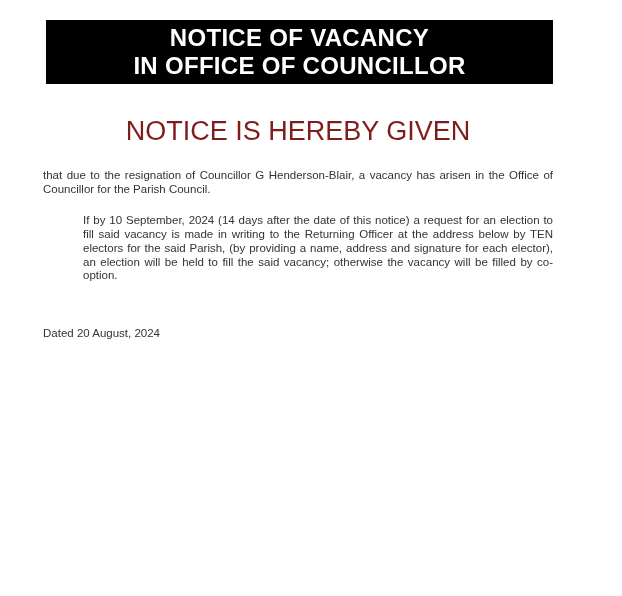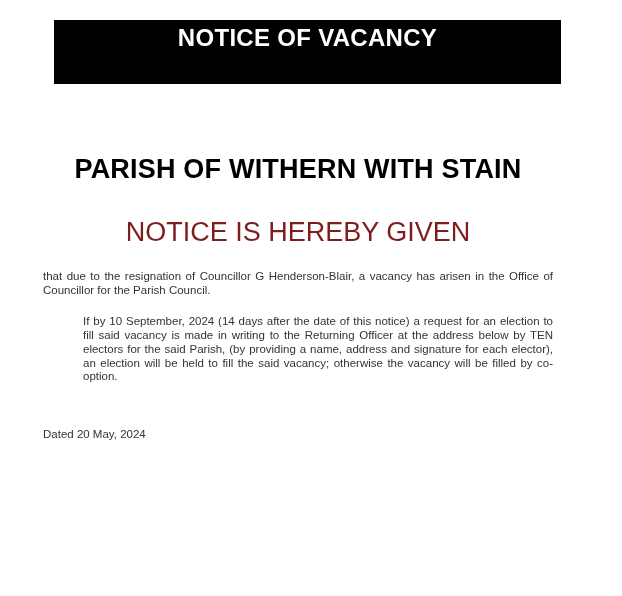--- a/index.html
+++ b/index.html
@@ -14,21 +14,21 @@
     background: #ffffff;
     font-family: "Liberation Sans", sans-serif;
     overflow: hidden;
   }
   .content-column {
     margin-left: 43px;
     width: 510px;
   }
   .banner {
     box-sizing: border-box;
-    margin-left: 11px;
+    margin-left: 3px;
     margin-top: 20px;
     width: 507px;
     height: 64px;
     padding-top: 4px;
     background: #000000;
     color: #ffffff;
     text-align: center;
     font-weight: bold;
     font-size: 24px;
     line-height: 28px;
@@ -74,27 +74,27 @@
   .sig-line { display: block; }
 </style>
 </head>
 <body>
 
 <div class="page">
   <div class="content-column">
 
     <div class="banner">
       <div>NOTICE OF VACANCY</div>
+      <div>IN OFFICE OF COUNCILLOR</div>
     </div>
 
-    <div class="heading-parish">PARISH OF WITHERN WITH STAIN</div>
 
     <div class="heading-notice">NOTICE IS HEREBY GIVEN</div>
 
     <p class="para para-1">that due to the resignation of Councillor G Henderson-Blair, a vacancy has arisen in the Office of Councillor for the Parish Council.</p>
 
     <p class="para para-2">If by 10 September, 2024 (14 days after the date of this notice) a request for an election to fill said vacancy is made in writing to the Returning Officer at the address below by TEN electors for the said Parish, (by providing a name, address and signature for each elector), an election will be held to fill the said vacancy; otherwise the vacancy will be filled by co-option.</p>
 
-    <div class="dated-line">Dated 20 May, 2024</div>
+    <div class="dated-line">Dated 20 August, 2024</div>
 
 
   </div>
 </div>
 
 </body></html>

